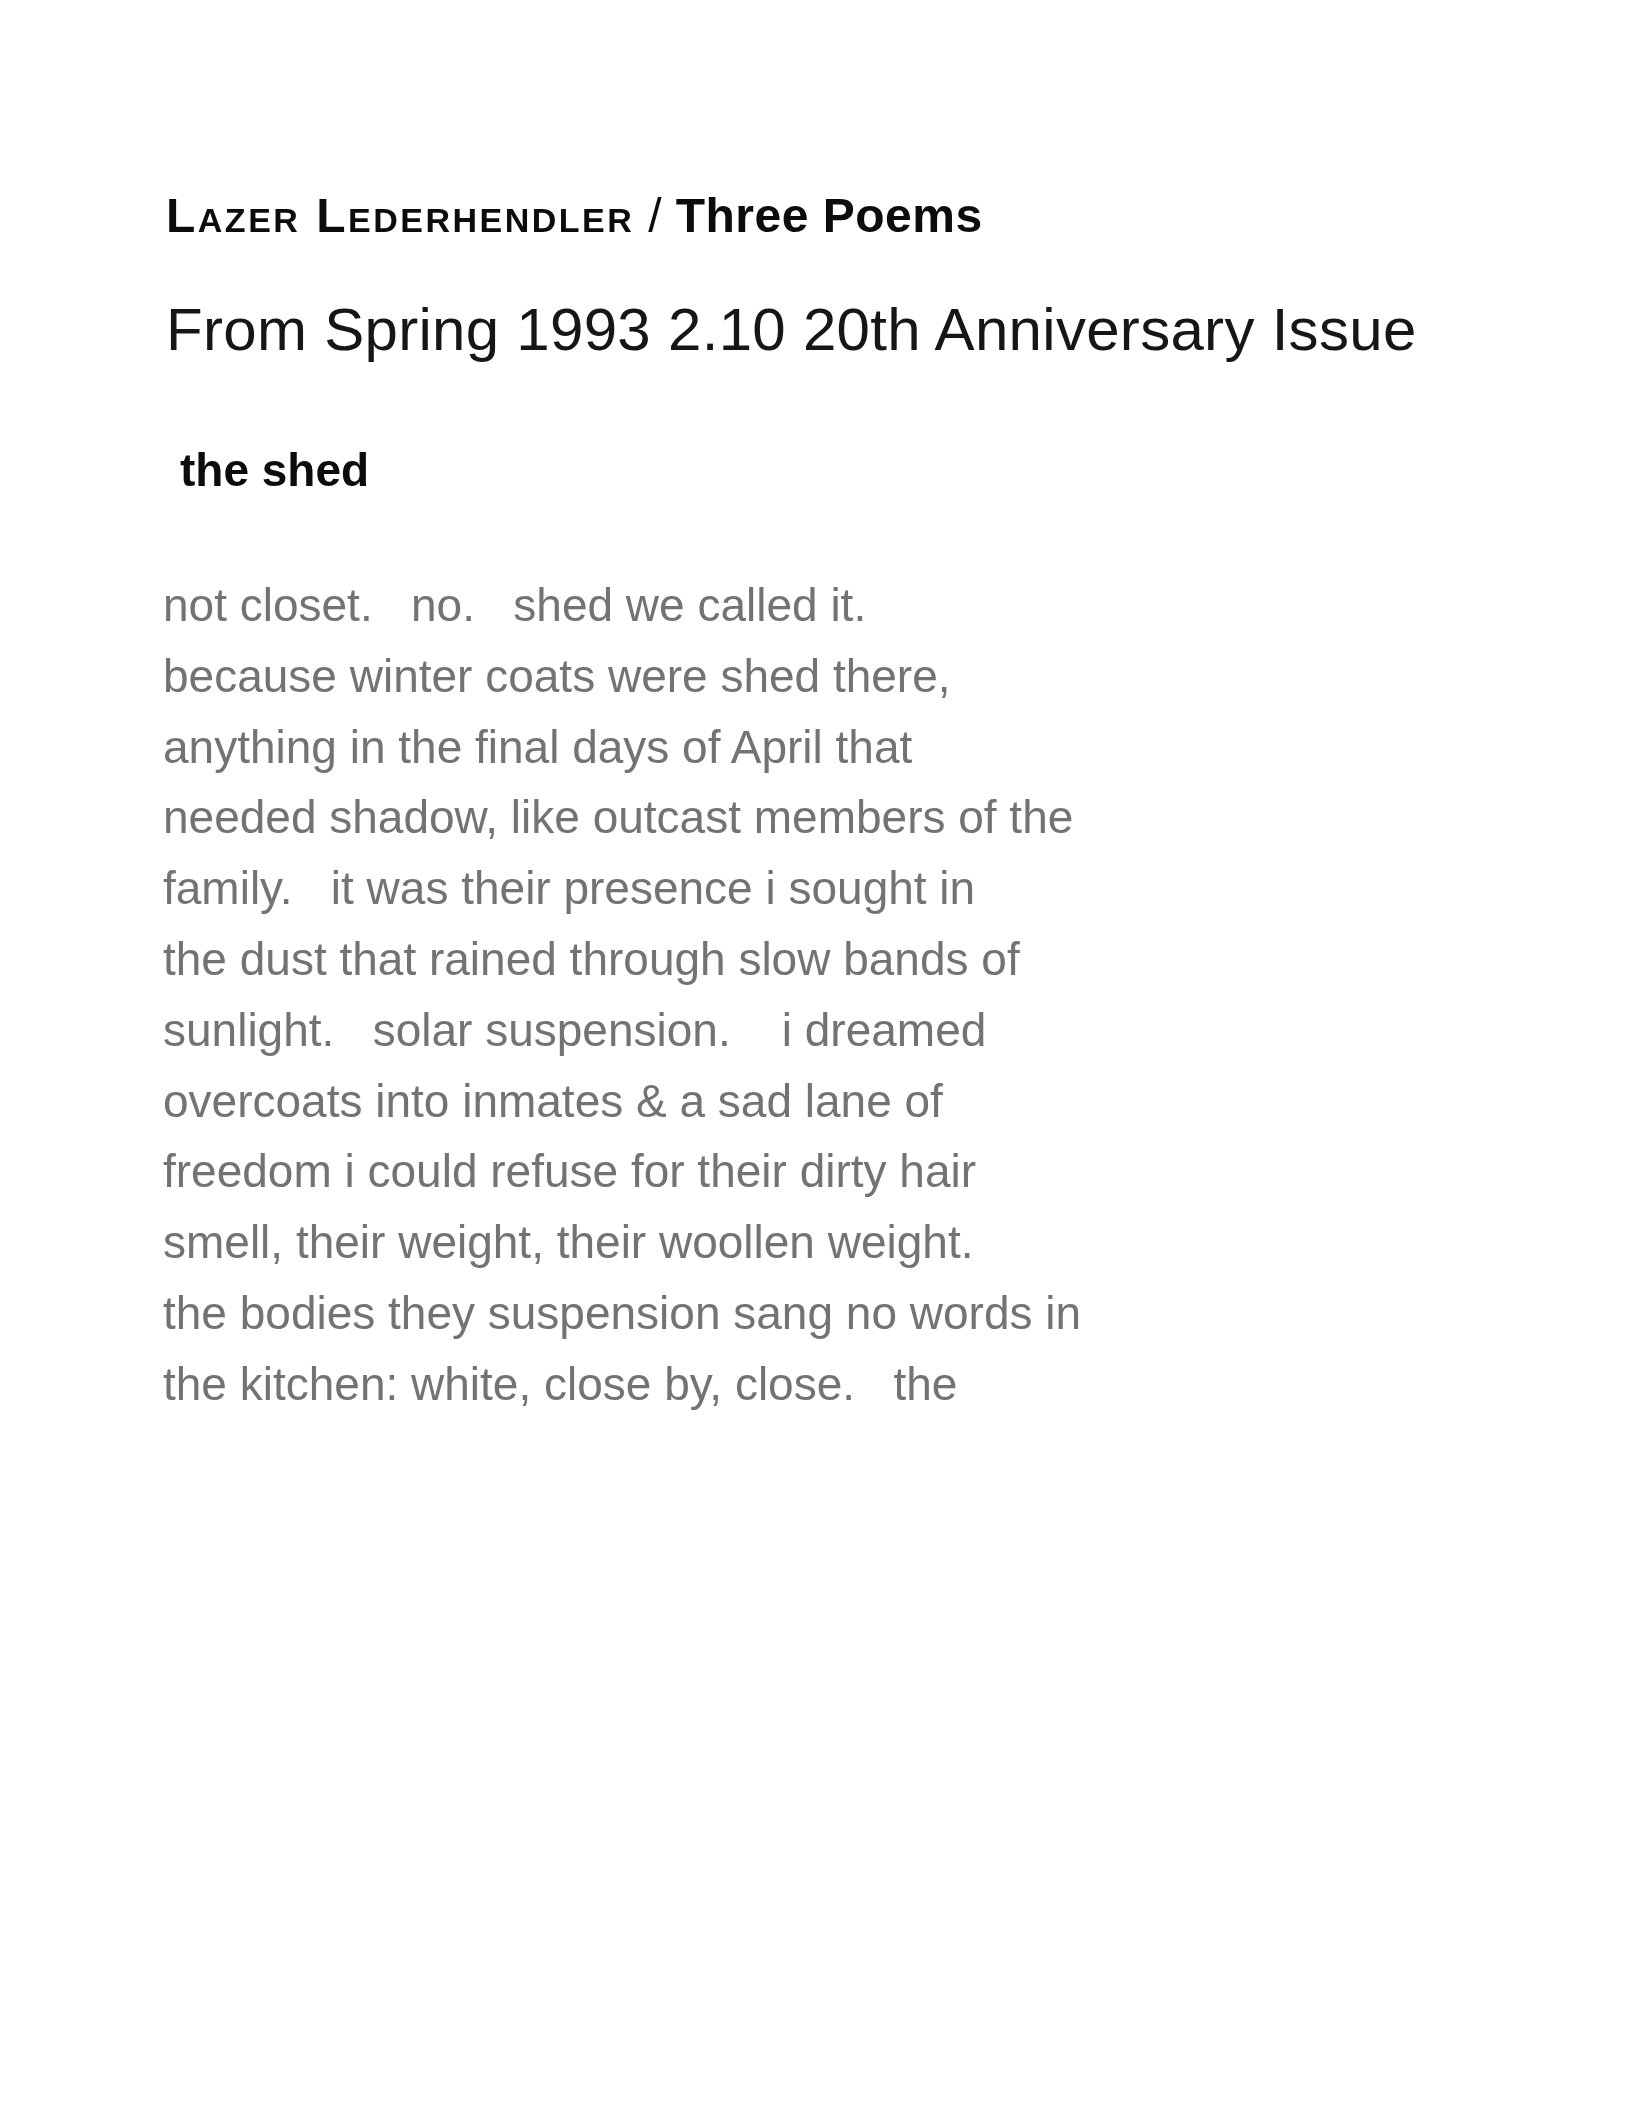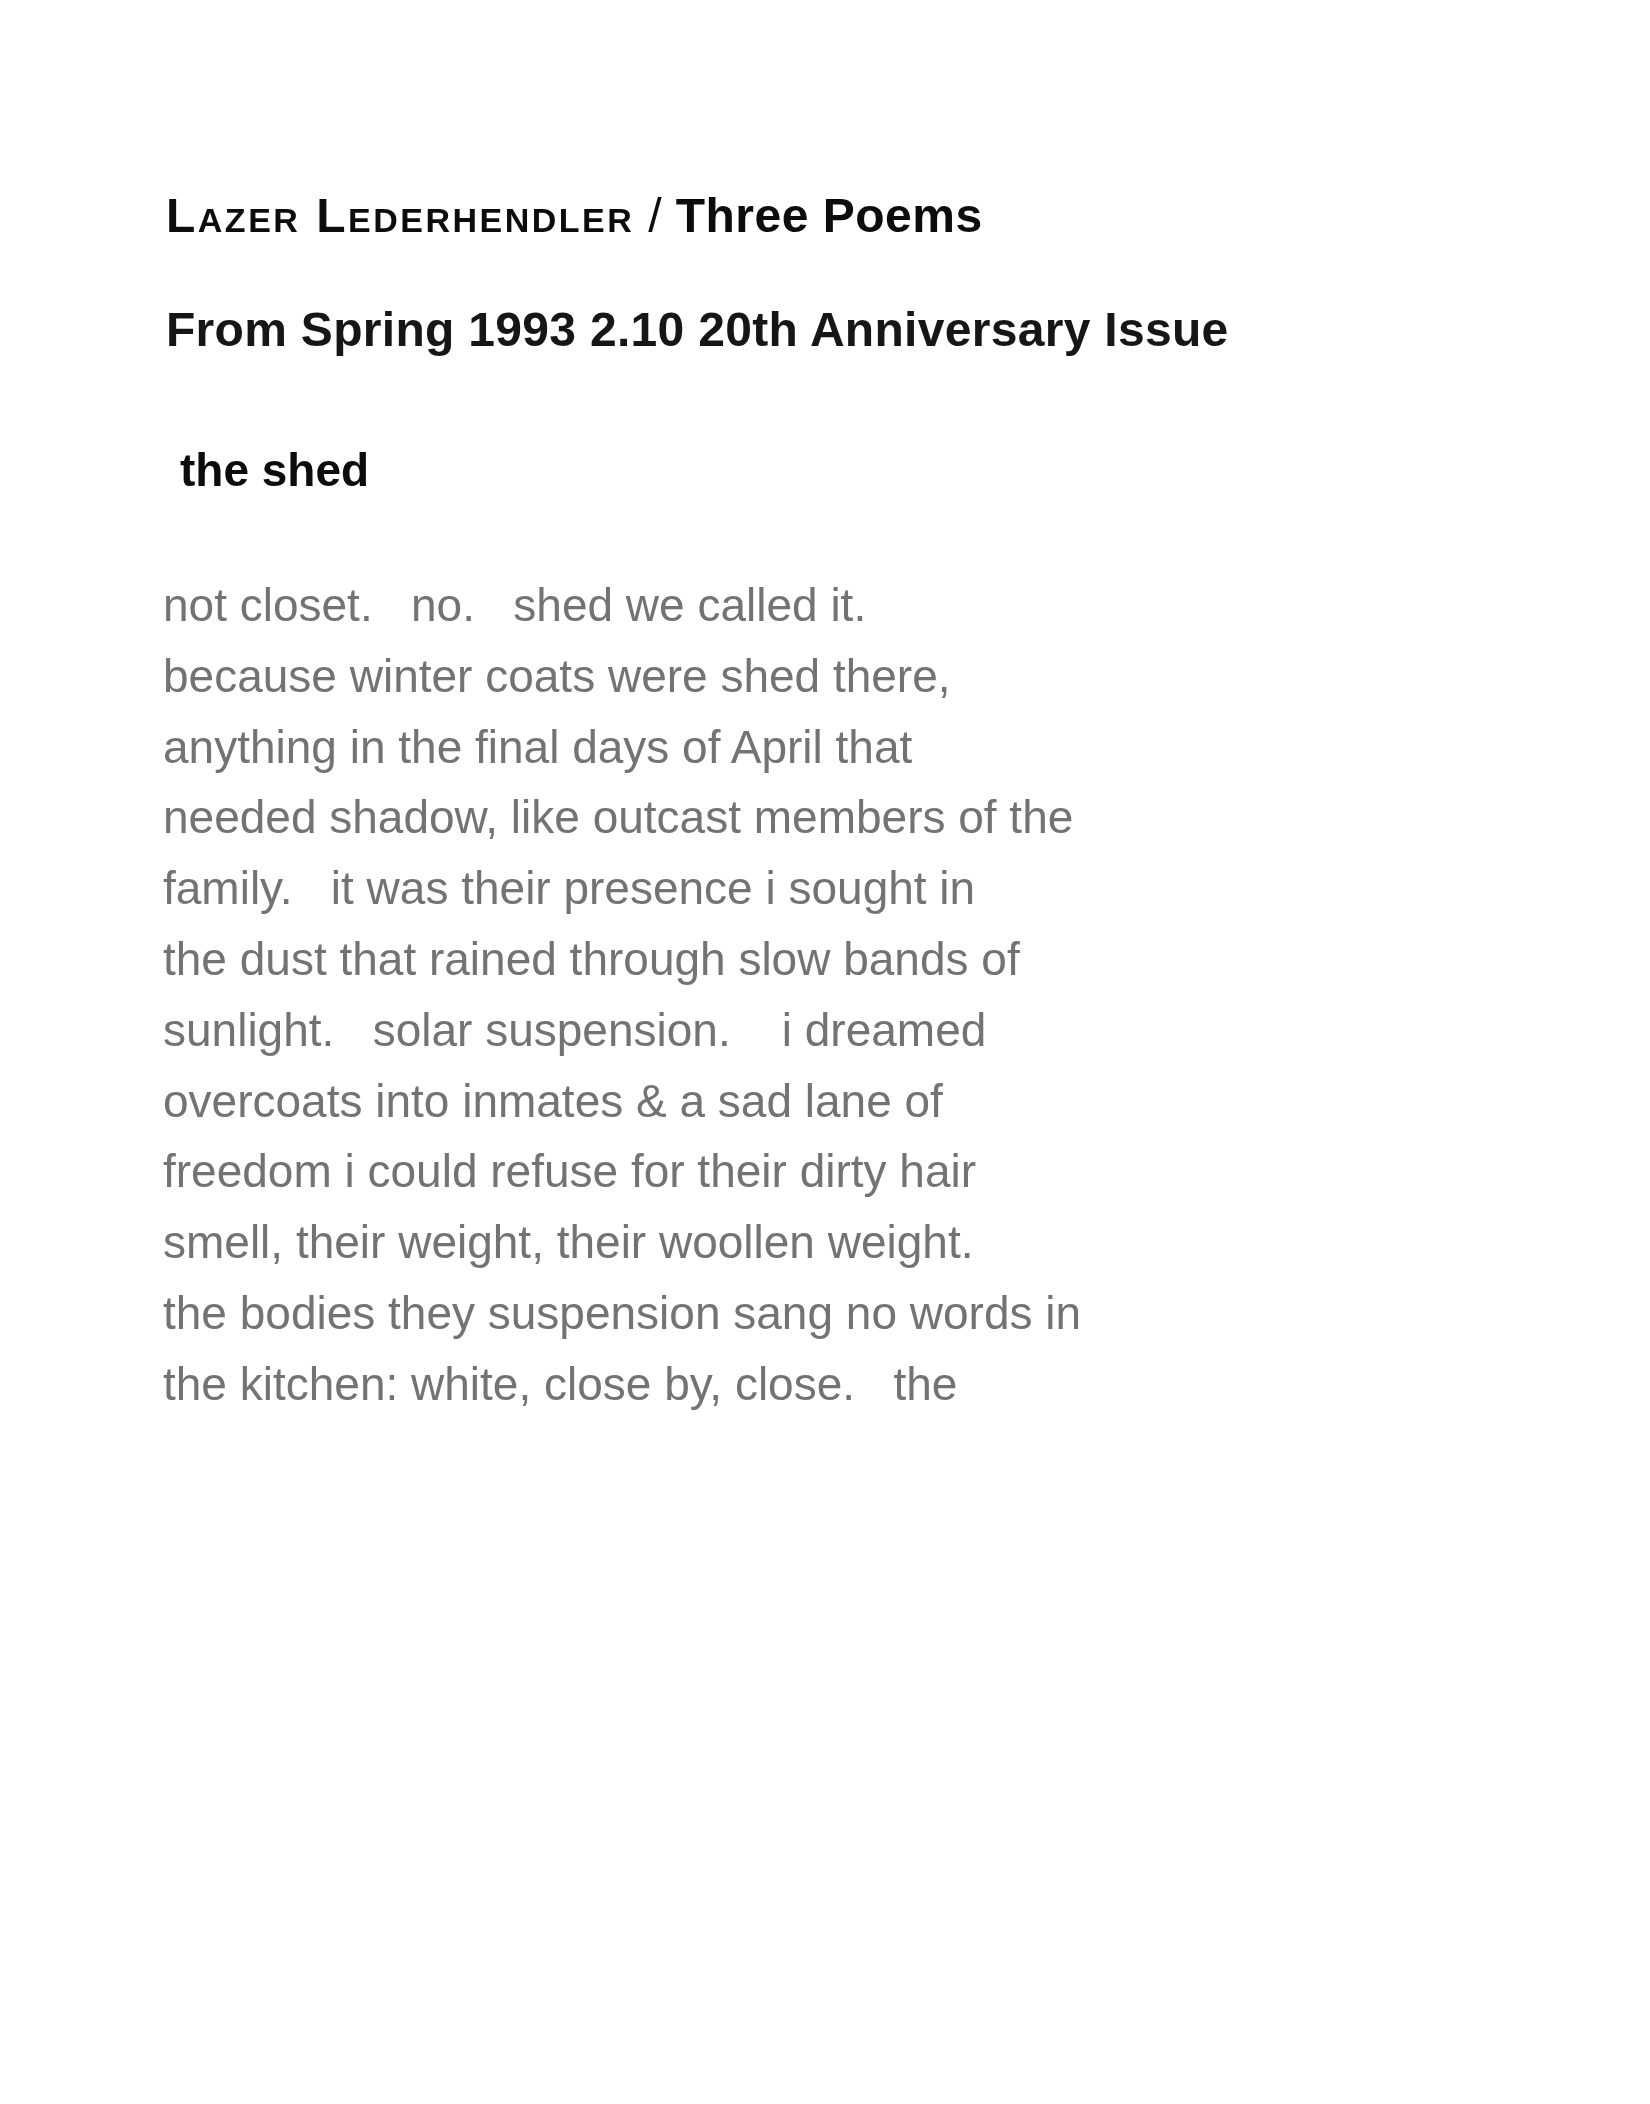--- a/index.html
+++ b/index.html
@@ -36,23 +36,23 @@
   }
   .byline .work-title {
     font-weight: 700;
     letter-spacing: 0.5px;
   }
   .issue {
     position: absolute;
     left: 166px;
     top: 307px;
     margin: 0;
-    font-size: 48px;
+    font-size: 60px;
     line-height: 46px;
-    font-weight: 700;
+    font-weight: 400;
     letter-spacing: 0.3px;
     color: #161616;
     white-space: nowrap;
   }
   .poem-title {
     position: absolute;
     left: 180px;
     top: 447px;
     margin: 0;
     font-size: 46px;

